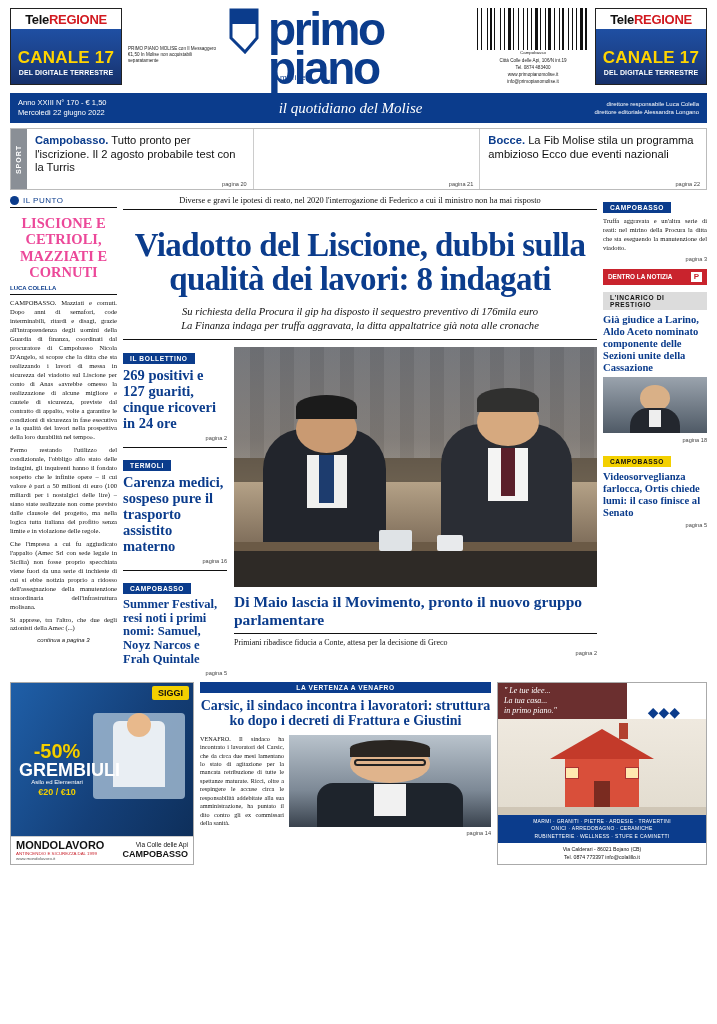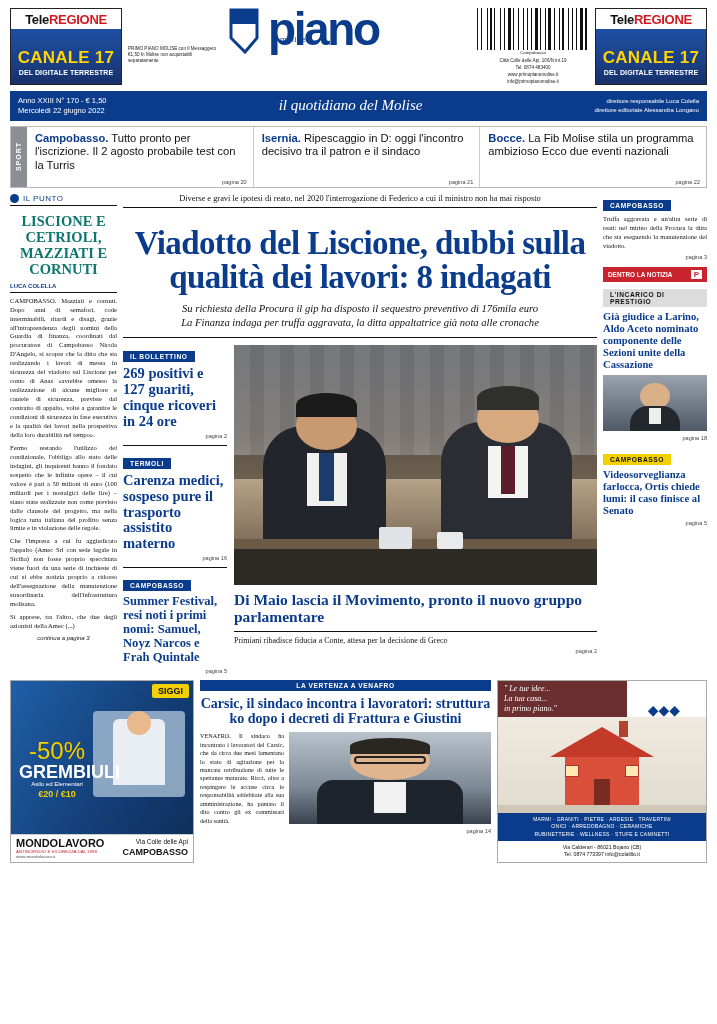--- a/index.html
+++ b/index.html
@@ -109,21 +109,21 @@
     display:flex; align-items:center; gap:4px; border-bottom:1px solid #111;
     padding-bottom:2px;
   }
   .ilpunto-head .dot { width:9px; height:9px; border-radius:50%; background:#0b3c8c; }
   .ilpunto-head span {
     font-family:"Liberation Sans", sans-serif; font-weight:normal; font-size:8px;
     color:#0b3c8c; letter-spacing:0.5px;
   }
   .ilpunto-title {
     text-align:center; font-family:"Liberation Serif", serif; font-weight:bold;
-    font-size:14.5px; line-height:1.12; margin:7px 0 5px; color:#0f766e;
+    font-size:14.5px; line-height:1.12; margin:7px 0 5px; color:#ec4899;
   }
   .ilpunto-author {
     font-family:"Liberation Sans", sans-serif; font-size:6px; font-weight:bold;
     color:#0b3c8c; border-bottom:1px solid #111; padding-bottom:3px; margin-bottom:4px;
   }
   .ilpunto-body {
     font-family:"Liberation Serif", serif; font-size:6.6px; line-height:1.36;
     text-align:justify; color:#111;
   }
   .ilpunto-body p { margin:0 0 4px; }
@@ -222,21 +222,21 @@
   }
   .ven-grid { display:flex; gap:5px; margin-top:6px; }
   .ven-text { width:84px; font-family:"Liberation Serif", serif; font-size:6.2px; line-height:1.36; text-align:justify;}
   .ven-photo { flex:1; height:92px; background:#3a4656; position:relative; overflow:hidden;}
 
   
   .ad-yellow-badge {
     position:absolute; left:8px; top:58px; width:76px; text-align:center;
     font-family:"Liberation Sans", sans-serif;
   }
-  .ad-50 { color:#f3d000; font-weight:normal; font-size:24px; line-height:1; text-shadow:0 0 1px #333;}
+  .ad-50 { color:#f3d000; font-weight:bold; font-size:20px; line-height:1; text-shadow:0 0 1px #333;}
   .ad-grem { color:#fff; font-weight:bold; font-size:18px; line-height:1; }
   .ad-asilo { color:#fff; font-size:6px; }
   .ad-prezzo { color:#f3d000; font-weight:bold; font-size:9px; margin-top:2px;}
   .siggi {
     position:absolute; right:4px; top:3px; background:#f3d000; color:#111;
     font-family:"Liberation Sans", sans-serif; font-weight:bold; font-size:9px;
     padding:2px 6px; border-radius:2px;
   }
   .mondo-bar {
     position:absolute; left:0; bottom:0; width:100%; background:#fff;
@@ -296,20 +296,21 @@
     </div>
 
     <div class="masthead-center">
       <div class="logo-row">
         <div class="mini-legal">PRIMO PIANO MOLISE con Il Messaggero €1,50 In Molise non acquistabili separatamente</div>
         <div class="logo-wrap">
           <svg class="logo-mark" viewBox="0 0 36 46">
             <path d="M4 2 H30 V30 L18 44 L4 30 Z" fill="none" stroke="#0b3c8c" stroke-width="3"></path>
             <path d="M4 2 H30 V16 H4 Z" fill="#0b3c8c"></path>
           </svg>
+          <div class="logo-primo" style="padding-left:44px;">primo</div>
           <div class="logo-piano" style="padding-left:44px;">piano</div>
           <div class="logo-molise">molise</div>
         </div>
       </div>
     </div>
 
     <div class="barcode-col">
       <div class="barcode" id="barcode">
           <i style="width: 1px; background: rgb(17, 17, 17);"></i>
           <i style="width: 2px; background: transparent;"></i>
@@ -391,21 +392,20 @@
   <div class="sport-bar">
     <div class="sport-tag">
         <span>SPORT</span>
       </div>
 
     <div class="sport-col">
       <p><b>Campobasso.</b><span> Tutto pronto per l'iscrizione. Il 2 agosto probabile test con la Turris</span></p>
       <div class="sport-page">pagina 20</div>
     </div>
     <div class="sport-col">
-      <p><b>Isernia.</b><span> Ripescaggio in D: oggi l'incontro decisivo tra il patron e il sindaco</span></p>
       <div class="sport-page">pagina 21</div>
     </div>
     <div class="sport-col">
       <p><b>Bocce.</b><span> La Fib Molise stila un programma ambizioso Ecco due eventi nazionali</span></p>
       <div class="sport-page">pagina 22</div>
     </div>
   </div>
 
   <div class="body-grid">
 

